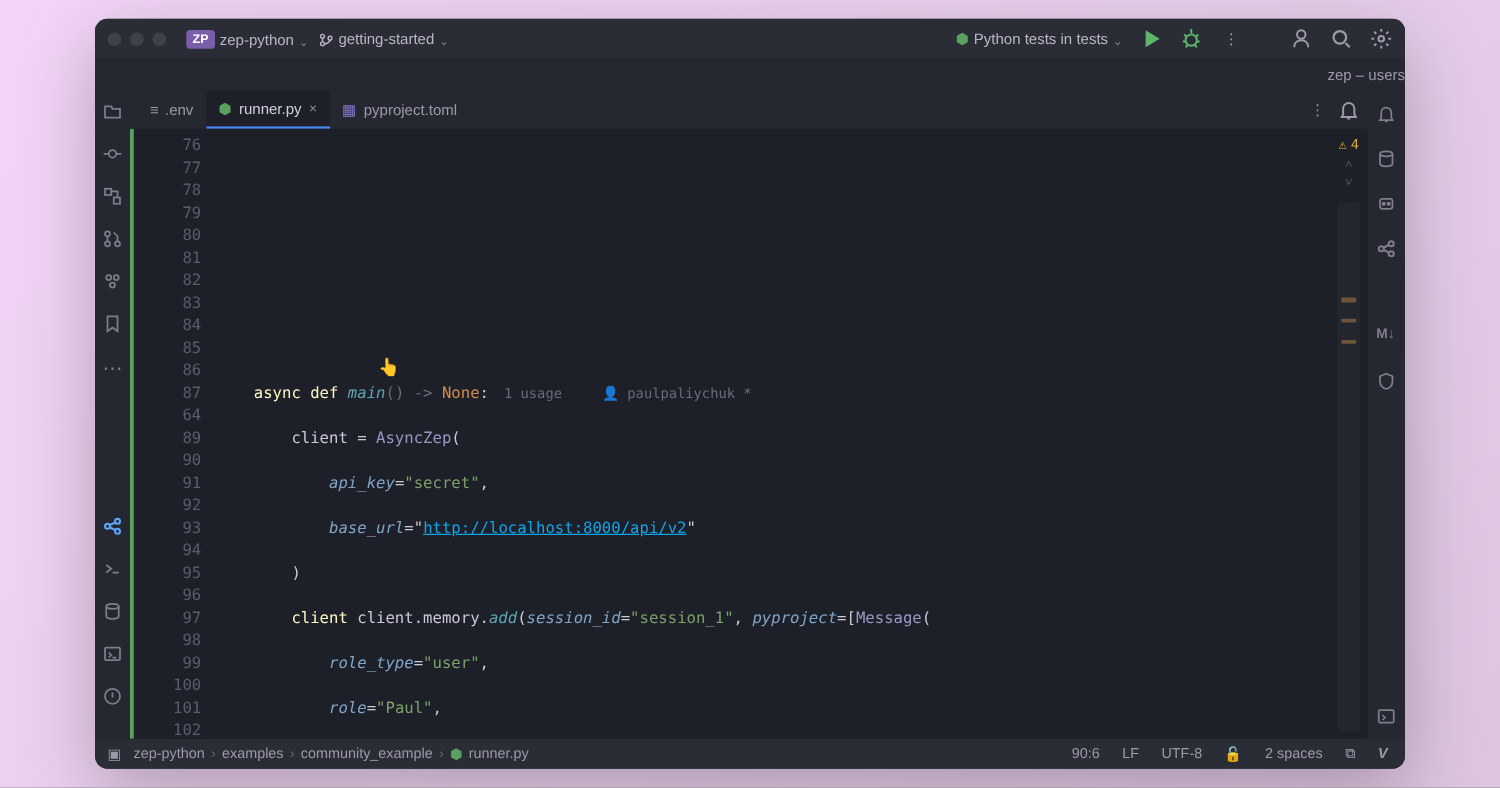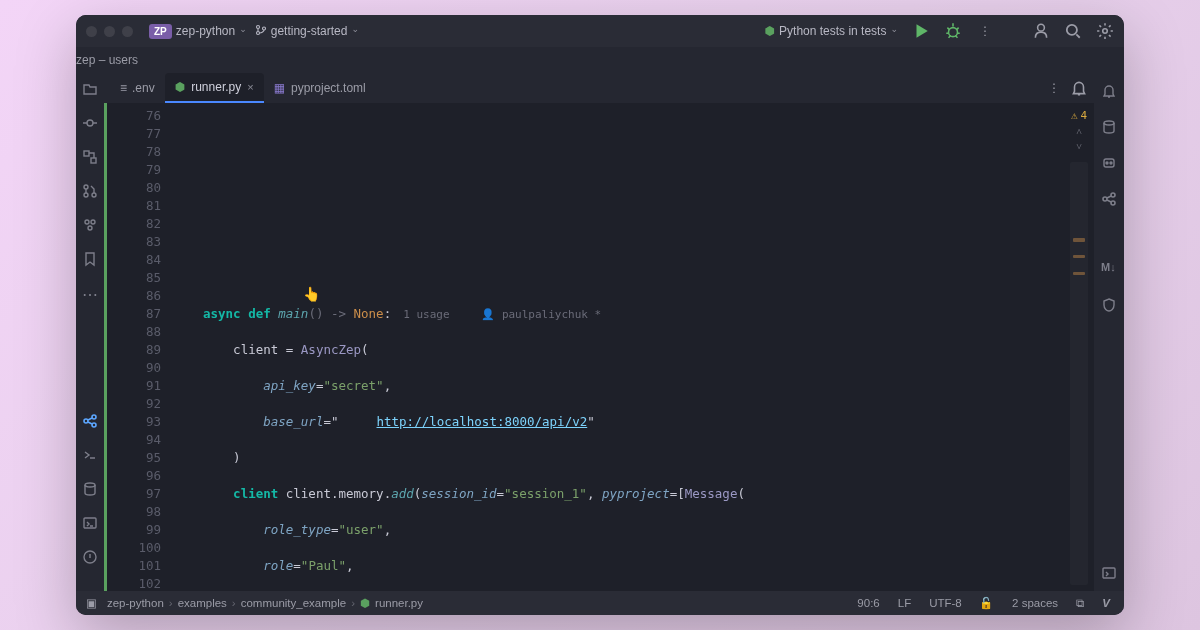--- a/index.html
+++ b/index.html
@@ -32,30 +32,30 @@
     font-size: 12px;
     color: #b8b8c4;
     gap: 8px;
   }
   .traffic { display: flex; gap: 7px; margin-right: 8px; }
   .dot { width: 11px; height: 11px; border-radius: 50%; background: #3f4049; }
   .project-badge {
     background: #7a5ea8; color: #fff; font-size: 10px; font-weight: 600;
     padding: 2px 5px; border-radius: 3px;
   }
-  .dropdown-item { display: flex; align-items: flex-start; gap: 4px; cursor: pointer; }
+  .dropdown-item { display: flex; align-items: flex-end; gap: 4px; cursor: pointer; }
   .chev { font-size: 9px; opacity: .7; }
   .spacer { flex: 1; }
   .titlebar-right { display: flex; align-items: center; gap: 14px; }
   .icon-btn { width: 18px; height: 18px; display: flex; align-items: center; justify-content: center; cursor: pointer; color: #9b9ca7; }
 
   .sub-tabs {
     height: 26px; display: flex; font-size: 12px; color: #9b9ca7;
   }
-  .sub-tab { flex: 1; display: flex; align-items: center; justify-content: flex-start; background: #252731; }
+  .sub-tab { flex: 1; display: flex; align-items: center; justify-content: flex-end; background: #252731; }
   .sub-tab.active { background: #1e2029; }
 
   .editor-row { flex: 1; display: flex; min-height: 0; }
   .left-rail {
     width: 28px; background: #252731; display: flex; flex-direction: column;
     align-items: center; padding-top: 8px; gap: 18px;
   }
   .left-rail .rail-icon { width: 16px; height: 16px; color: #7d7e8a; cursor: pointer; }
   .rail-icon.active { color: #5da7ff; }
 
@@ -79,27 +79,27 @@
   .line-numbers {
     width: 38px; text-align: right; color: #5a5c6a; padding: 4px 8px 4px 0;
     line-height: 18px; user-select: none; background: #1e2029;
   }
   .line-numbers div { height: 18px; }
   .code {
     flex: 1; padding: 4px 0 4px 10px; color: #c9cad6; line-height: 18px;
     white-space: pre; position: relative;
   }
   .code .line { height: 18px; }
-  .kw { color: #14b8a6; font-weight: bold; }
+  .kw { color: #fef9c3; }
   .kw2 { color: #cc8e4a; }
   .fn { color: #5da7b0; font-style: italic; }
   .cls { color: #9b98c4; }
   .param { color: #7fa5c4; font-style: italic; }
   .str { color: #7ba06a; }
-  .url { color: #7dd3fc; text-decoration: underline; margin-left: 38px; }
+  .url { color: #0ea5e9; text-decoration: underline; }
   .dim { color: #6a6b78; }
   .usage { color: #6a6b78; font-size: 11px; margin-left: 12px; }
   .author { color: #6a6b78; font-size: 11px; margin-left: 32px; }
   .cursor-hand { position: absolute; top: 182px; left: 110px; font-size: 14px; pointer-events: none; color:#fff; }
 
   .right-gutter {
     width: 30px; display: flex; flex-direction: column; align-items: center;
     padding-top: 6px; gap: 4px;
   }
   .warn-badge { color: #d9a93f; font-size: 11px; display:flex; align-items:center; gap:3px; }
@@ -290,21 +290,21 @@
             <div>78</div>
             <div>79</div>
             <div>80</div>
           <div>81</div>
             <div>82</div>
             <div>83</div>
             <div>84</div>
             <div>85</div>
           <div>86</div>
             <div>87</div>
-            <div>88</div>
+            <div>64</div>
             <div>89</div>
             <div>90</div>
           <div>91</div>
             <div>92</div>
             <div>93</div>
             <div>94</div>
             <div>95</div>
           <div>96</div>
             <div>97</div>
             <div>98</div>

